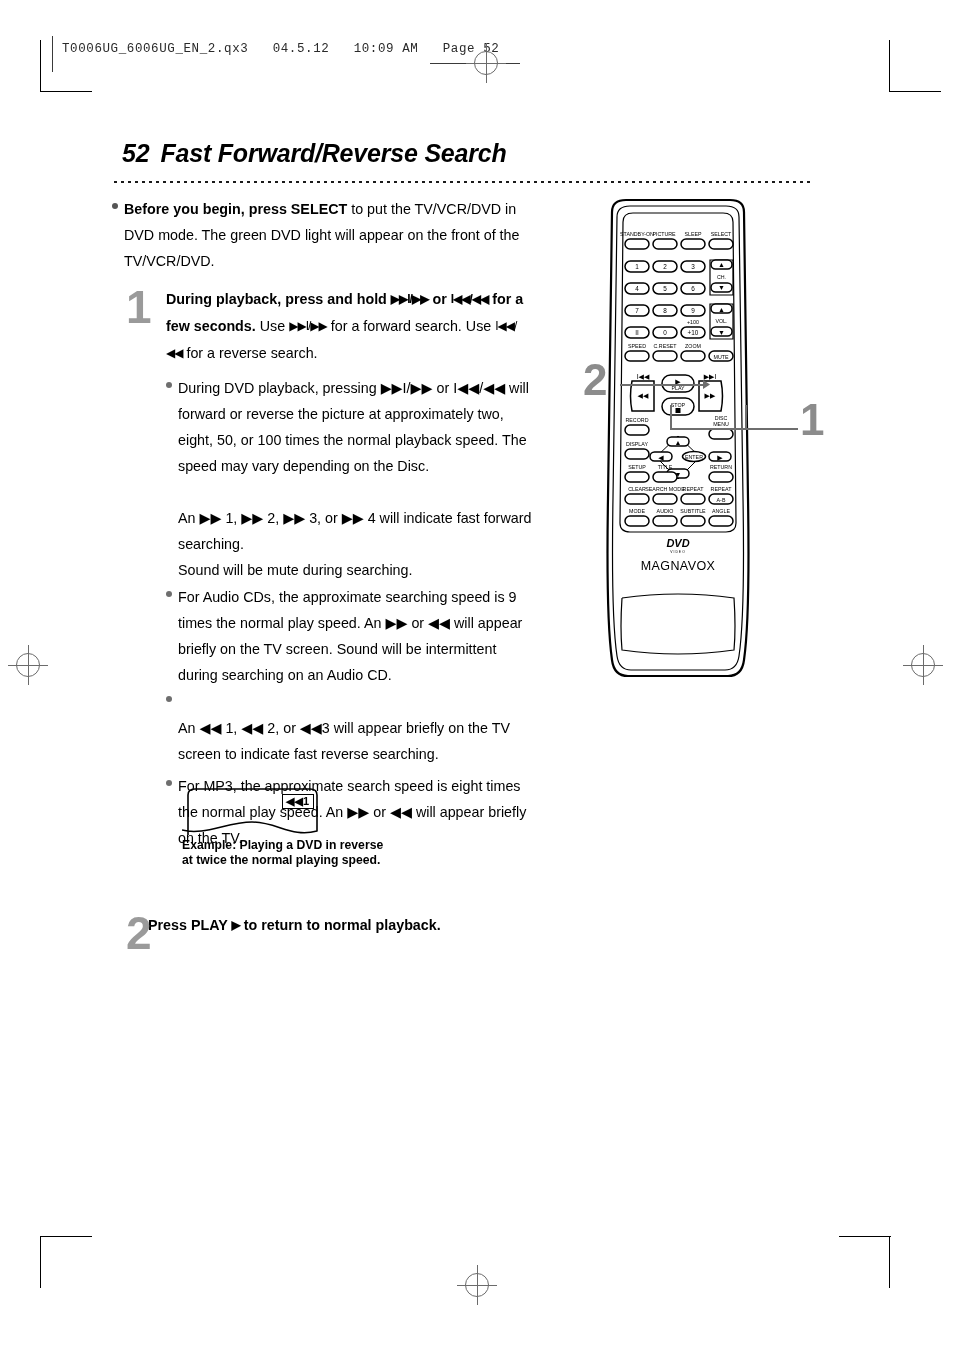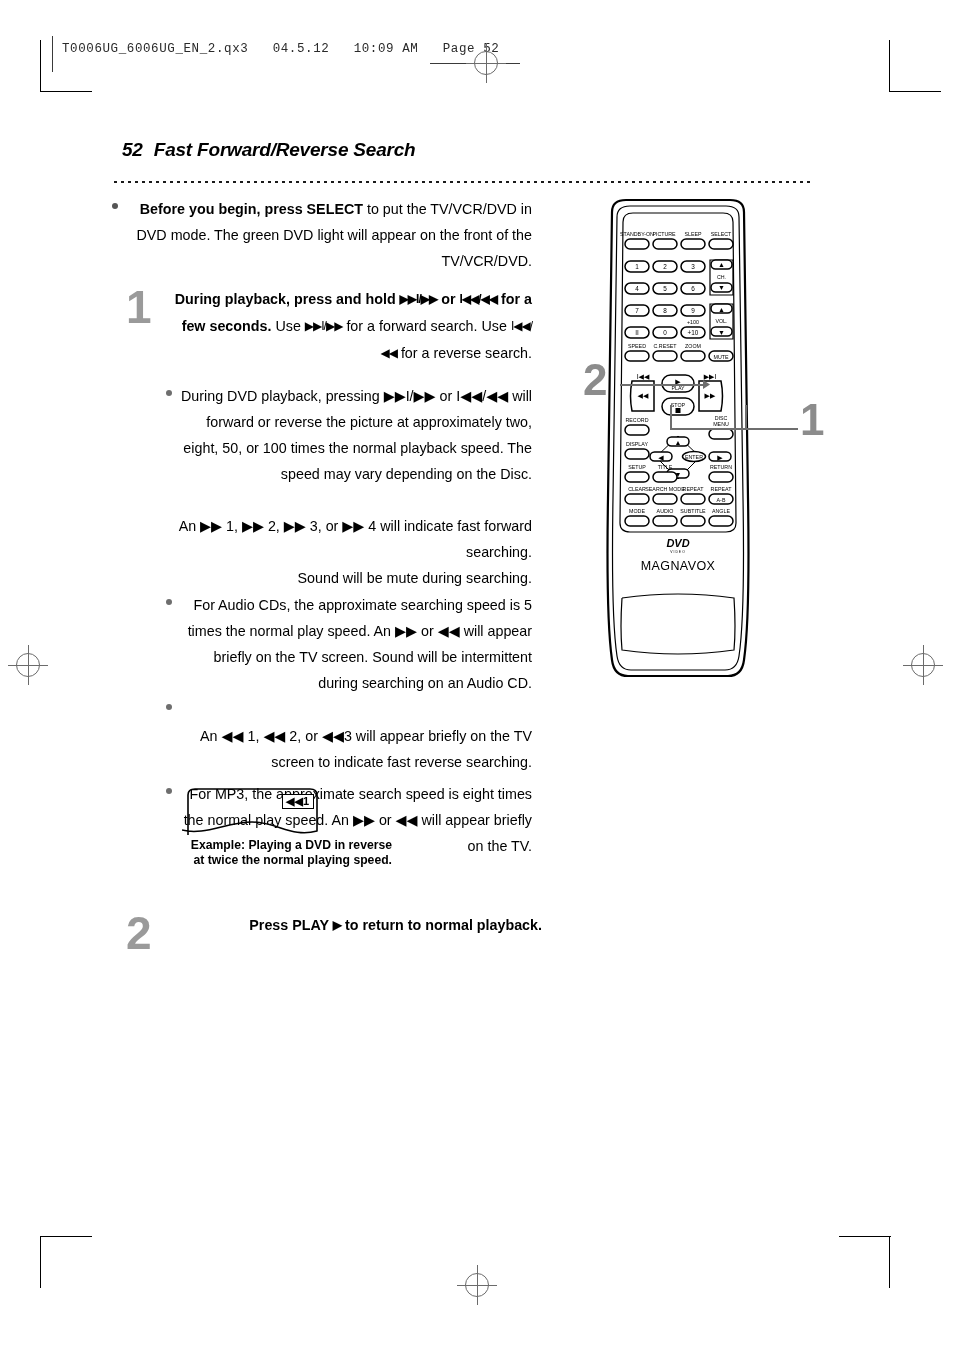--- a/index.html
+++ b/index.html
@@ -3,21 +3,21 @@
 <meta charset="utf-8">
 <style>
   * { box-sizing: border-box; margin: 0; padding: 0; }
   html, body {
     width: 954px; height: 1351px;
     background: #ffffff;
     font-family: "Liberation Sans", sans-serif;
     color: #000;
     overflow: hidden;
   }
-  #page { position: relative; width: 954px; height: 1351px; text-align: right; }
+  #page { position: relative; width: 954px; height: 1351px; }
 
   
   .cropmark { position: absolute; background: #000; }
   .regmark { position: absolute; width: 40px; height: 40px; }
   .regmark .rv { position:absolute; left:19.5px; top:0; width:1px; height:40px; background:#6b6b6b; }
   .regmark .rh { position:absolute; top:19.5px; left:0; height:1px; width:40px; background:#6b6b6b; }
   .regmark .rc { position:absolute; left:8px; top:8px; width:24px; height:24px;
                  border:1px solid #6b6b6b; border-radius:50%; background:transparent; }
 
   
@@ -26,21 +26,21 @@
     font-family: "Liberation Mono", monospace;
     font-size: 12.5px; letter-spacing: 0.6px; color: #2a2a2a;
     white-space: pre;
   }
   .headerbar-v { position:absolute; left:52px; top:36px; width:1px; height:36px; background:#3a3a3a; }
   .headerline  { position:absolute; left:430px; top:63px; width:90px; height:1px; background:#3a3a3a; }
 
   
   .title {
     position: absolute; left: 122px; top: 139px;
-    font-size: 19px; font-weight: bold; font-style: italic;
+    font-size: 25px; font-weight: bold; font-style: italic;
     letter-spacing: -0.2px; white-space: nowrap;
   }
   .title .num { margin-right: 11px; }
   .dotrule {
     position: absolute; left: 112px; top: 178px; width: 700px; height: 8px;
     background-image: radial-gradient(circle, #1a1a1a 1.2px, transparent 1.4px);
     background-size: 7px 8px; background-repeat: repeat-x;
   }
 
   
@@ -139,33 +139,33 @@
       </div>
     </div>
 
     <div style="position:relative; padding-left:54px; margin-top:10px;">
       <div class="stepnum" style="left:14px; top:-2px;">1</div>
 
       <div class="para b">
         <span>During playback, press and hold </span><span class="g">▶▶I/▶▶</span><span> or </span><span class="g">I◀◀/◀◀</span><span> for a few seconds.</span><span style="font-weight:normal"> Use </span><span class="g" style="font-weight:normal">▶▶I/▶▶</span><span style="font-weight:normal"> for a forward search.  Use </span><span class="g" style="font-weight:normal">I◀◀/◀◀</span><span style="font-weight:normal"> for a reverse search.</span>
       </div>
 
-      <div class="bullet-row" style="margin-top:16px;">
+      <div class="bullet-row" style="margin-top:8px;">
         <span class="dot"></span>
         <div class="para">
           <span>During DVD playback, pressing ▶▶I/▶▶ or I◀◀/◀◀ will forward or reverse the picture at approximately two, eight, 50, or 100 times the normal playback speed.  The speed may vary depending on the Disc.</span><br>
           <br>
           <span>An ▶▶ 1, ▶▶ 2, ▶▶ 3, or ▶▶ 4 will indicate fast forward searching.</span><br>
           <span>Sound will be mute during searching.</span>
         </div>
       </div>
 
       <div class="bullet-row" style="margin-top:1px;">
         <span class="dot"></span>
-        <div class="para"> For Audio CDs, the approximate searching speed is 5 times the normal play speed.  An ▶▶ or ◀◀ will appear briefly on the TV screen.  Sound will be intermittent during searching on an Audio CD.</div>
+        <div class="para"> For Audio CDs, the approximate searching speed is 9 times the normal play speed.  An ▶▶ or ◀◀ will appear briefly on the TV screen.  Sound will be intermittent during searching on an Audio CD.</div>
       </div>
 
       <div class="bullet-row" style="margin-top:1px;">
         <span class="dot"></span>
         <div class="para">
           <br>
           <span>An ◀◀ 1, ◀◀ 2, or ◀◀3 will appear briefly on the TV screen to indicate fast reverse searching.</span><br>
         </div>
       </div>
 

